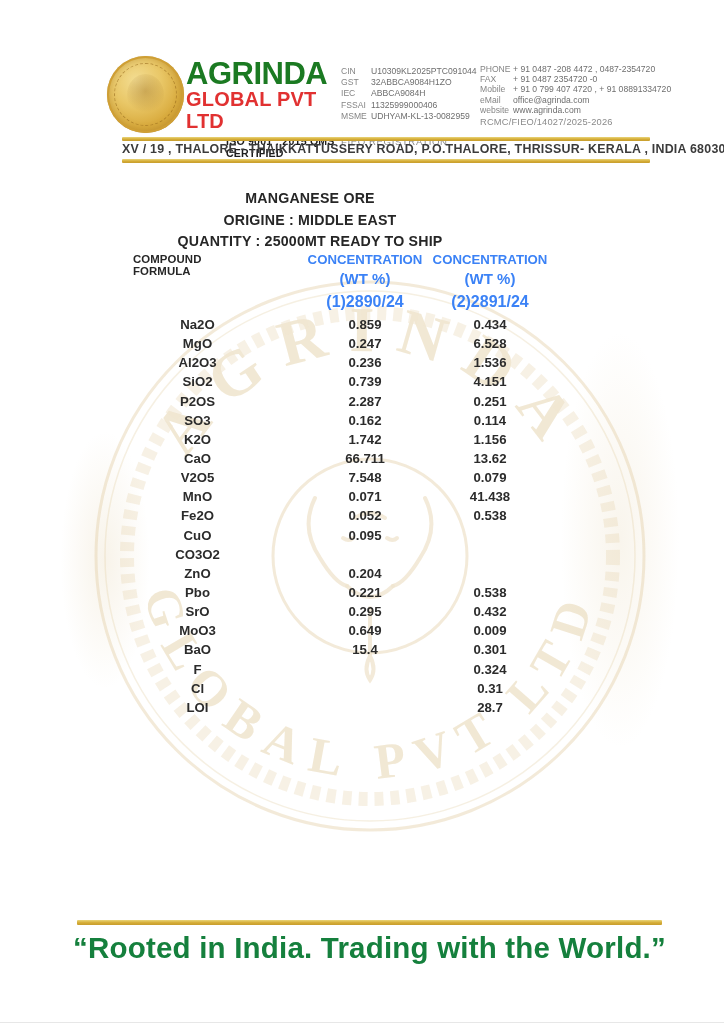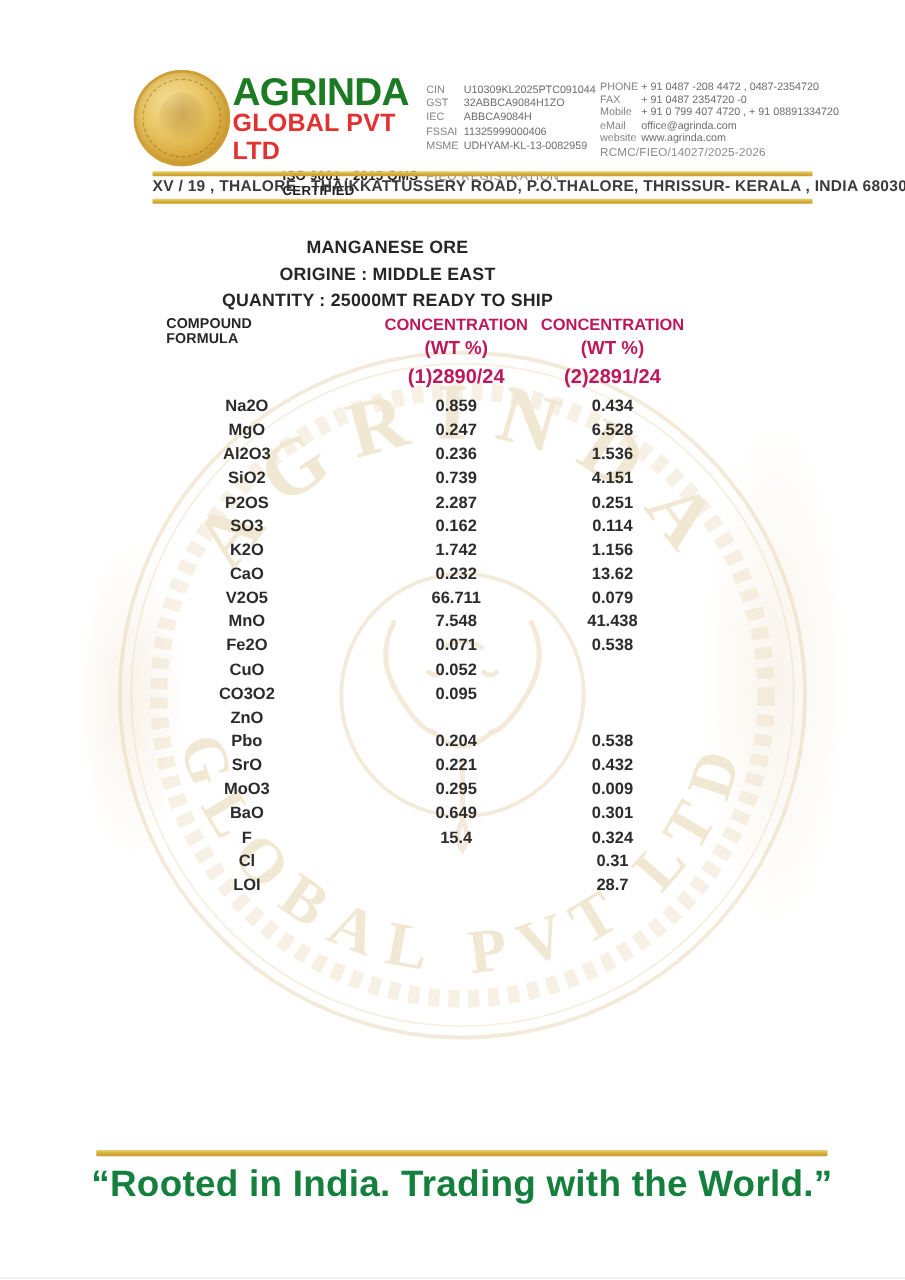--- a/index.html
+++ b/index.html
@@ -54,21 +54,21 @@
   
   .watermark { position:absolute; left:85px; top:268px; width:570px; height:575px; opacity:.55; pointer-events:none; }
   .speck { position:absolute; border-radius:50%; pointer-events:none; }
   
   .title-block { position:absolute; left:130px; top:188px; width:360px; text-align:center; }
   .title-line { font-size:14.2px; font-weight:700; line-height:21.5px; color:#262626; letter-spacing:.2px; }
   .col-head-compound {
     position:absolute; left:133px; top:253px; width:128px;
     font-size:11.4px; font-weight:700; color:#262626; letter-spacing:.1px;
   }
-  .conc-head { position:absolute; top:250px; width:160px; text-align:center; font-weight:700; color:#be185d; }
+  .conc-head { position:absolute; top:250px; width:160px; text-align:center; font-weight:700; color:#3b82f6; }
   .conc-head-1 { left:285px; }
   .conc-head-2 { left:410px; }
   .conc-head .l1 { font-size:13.2px; line-height:19px; }
   .conc-head .l2 { font-size:15px; line-height:19px; }
   .conc-head .l3 { font-size:16px; line-height:19px; margin-top:4px; }
   .tcol { position:absolute; top:315px; width:160px; text-align:center; }
   .tcol-labels { left:130px; width:135px; }
   .tcol-c1 { left:285px; }
   .tcol-c2 { left:410px; }
   .tcell { height:19.15px; line-height:19.15px; font-size:13.2px; font-weight:700; color:#2b2b2b; }
@@ -227,21 +227,20 @@
       <div class="tcell">LOI</div>
     </div>
   <div class="tcol tcol-c1">
       <div class="tcell">0.859</div>
       <div class="tcell">0.247</div>
       <div class="tcell">0.236</div>
       <div class="tcell">0.739</div>
       <div class="tcell">2.287</div>
       <div class="tcell">0.162</div>
       <div class="tcell">1.742</div>
-      <div class="tcell">0.232</div>
       <div class="tcell">66.711</div>
       <div class="tcell">7.548</div>
       <div class="tcell">0.071</div>
       <div class="tcell">0.052</div>
       <div class="tcell">0.095</div>
       <div class="tcell">&nbsp;</div>
       <div class="tcell">0.204</div>
       <div class="tcell">0.221</div>
       <div class="tcell">0.295</div>
       <div class="tcell">0.649</div>

